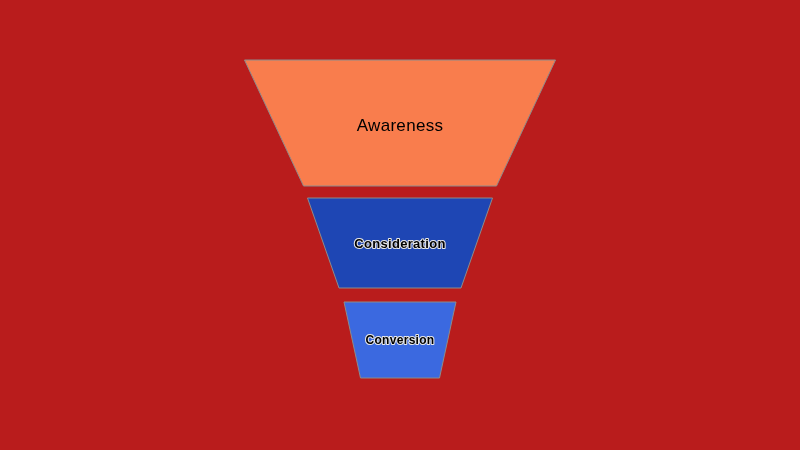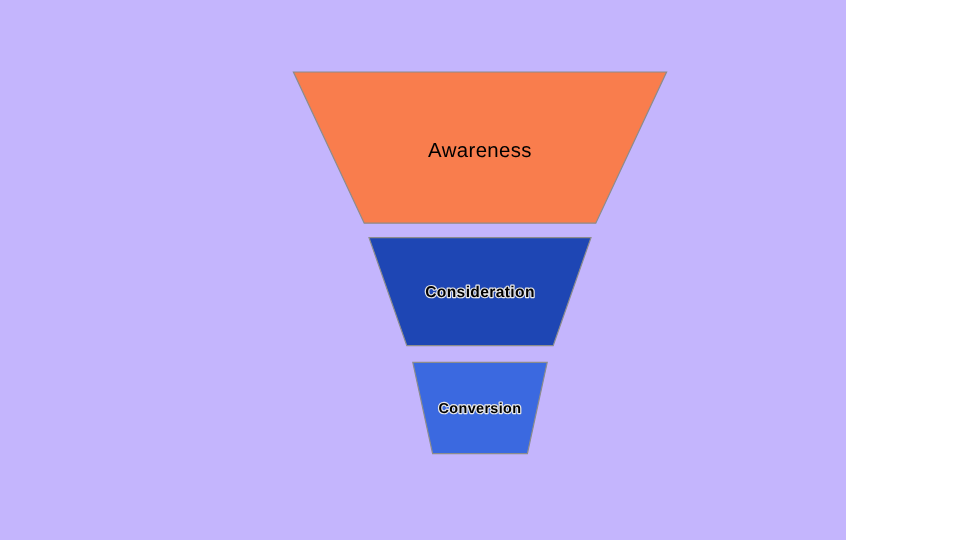--- a/index.html
+++ b/index.html
@@ -6,23 +6,23 @@
     margin: 0;
     padding: 0;
     width: 800px;
     height: 450px;
     background: #FFFFFF;
     font-family: "Liberation Sans", sans-serif;
     overflow: hidden;
   }
   .canvas {
     position: relative;
-    width: 705px;
+    width: 800px;
     height: 450px;
-    background: #c4b5fd;
+    background: #b91c1c;
   }
   svg { display: block; }
   .stage-poly {
     stroke-width: 1px;
   }
   .stage-label {
     text-anchor: middle;
     dominant-baseline: central;
     fill: #000000;
     letter-spacing: 0.3px;

